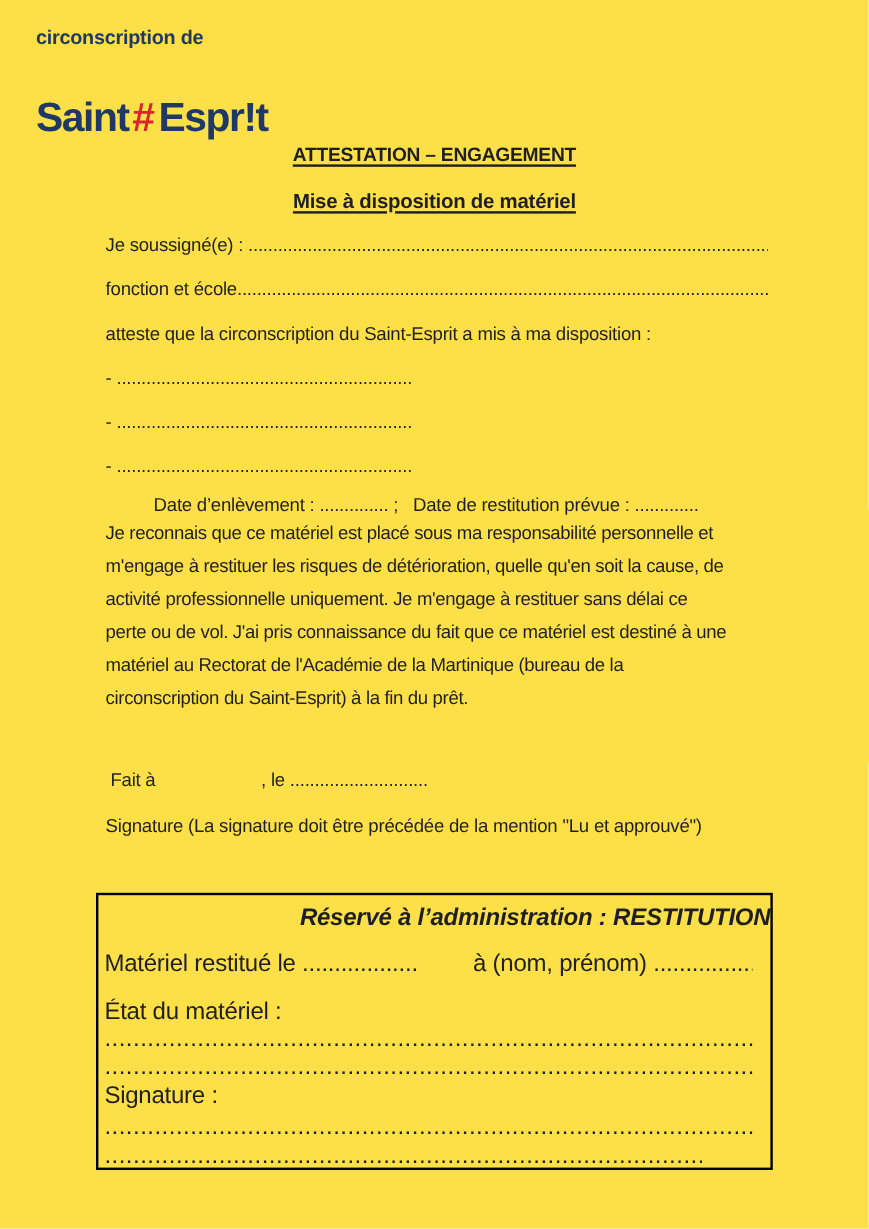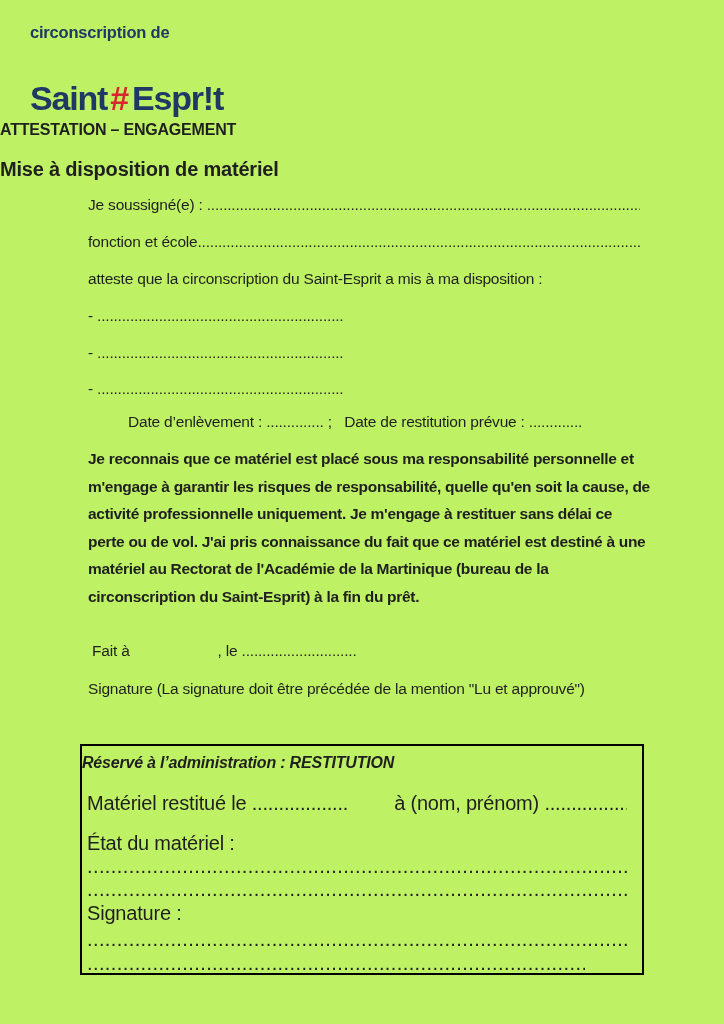--- a/index.html
+++ b/index.html
@@ -1,20 +1,20 @@
 <!DOCTYPE html>
 <html><head>
 <meta charset="utf-8">
 <style>
   html, body { margin: 0; padding: 0; background: #ffffff; }
   .page {
     position: relative;
     width: 724px;
     height: 1024px;
-    background: #bef264;
+    background: #fde047;
     font-family: "Liberation Sans", "DejaVu Sans", sans-serif;
     color: #1f1f1f;
     overflow: hidden;
   }
 
   
   .logo { position: absolute; left: 30px; top: 22px; }
   .logo-sub {
     font-size: 16.5px;
     font-weight: bold;
@@ -29,68 +29,69 @@
     letter-spacing: -1.2px;
     line-height: 40px;
     white-space: nowrap;
     margin-top: 36px;
   }
   .logo-hash { color: #D9262E; margin: 0 3px; letter-spacing: 0; }
 
   
   .title {
     position: absolute; left: 0; right: 0;
+    text-align: center;
     font-weight: bold;
     font-size: 16px;
+    text-decoration: underline;
     text-underline-offset: 3px;
     text-decoration-thickness: 1.5px;
     letter-spacing: -0.2px;
   }
   .title-main { top: 121px; }
-  .title-sub  { top: 158px; font-size: 20px; }
+  .title-sub  { top: 158px; font-size: 17px; }
 
   
   .line {
     position: absolute;
     left: 88px;
     width: 552px;
     font-size: 15.5px;
     letter-spacing: -0.2px;
     white-space: nowrap;
     overflow: hidden;
   }
   .pre { white-space: pre; margin-left: 40px; }
 
   .para {
     position: absolute;
-    left: 88px; top: 445px;
+    left: 88px; top: 431px;
     width: 570px;
     font-size: 15.5px;
     letter-spacing: -0.3px;
     line-height: 27.5px;
-    font-weight: bold;
   }
   .para div { white-space: nowrap; }
 
   .fait-gap { display: inline-block; width: 88px; }
   .restitue-gap { display: inline-block; width: 46px; }
 
   
   .admin-box {
     position: absolute;
     left: 80px; top: 744px;
     width: 560px; height: 227px;
     border: 2px solid #000000;
   }
   .box-title {
     position: absolute; left: 0; right: 0; top: 8px;
-    text-align: left;
+    text-align: right;
     font-weight: bold;
     font-style: italic;
-    font-size: 16px;
+    font-size: 20px;
     letter-spacing: -0.2px;
   }
   .box-line {
     position: absolute;
     left: 5px;
     width: 540px;
     font-size: 20px;
     letter-spacing: -0.2px;
     white-space: nowrap;
     overflow: hidden;
@@ -116,21 +117,21 @@
   <div class="line" style="top:270px">atteste que la circonscription du Saint-Esprit a mis à ma disposition :</div>
 
   <div class="line" style="top:307px">- ............................................................</div>
   <div class="line" style="top:344px">- ............................................................</div>
   <div class="line" style="top:380px">- ............................................................</div>
 
   <div class="line pre" style="top:413px">Date d’enlèvement : .............. ;   Date de restitution prévue : .............</div>
 
   <div class="para">
     <div>Je reconnais que ce matériel est placé sous ma responsabilité personnelle et</div>
-    <div>m'engage à garantir les risques de responsabilité, quelle qu'en soit la cause, de</div>
+    <div>m'engage à restituer les risques de détérioration, quelle qu'en soit la cause, de</div>
     <div>activité professionnelle uniquement. Je m'engage à restituer sans délai ce</div>
     <div>perte ou de vol. J'ai pris connaissance du fait que ce matériel est destiné à une</div>
     <div>matériel au Rectorat de l'Académie de la Martinique (bureau de la</div>
     <div>circonscription du Saint-Esprit) à la fin du prêt.</div>
   </div>
 
   <div class="line" style="top:642px; left:92px"><span>Fait à</span><span class="fait-gap"></span><span>, le ............................</span></div>
 
   <div class="line" style="top:680px; width:570px">Signature (La signature doit être précédée de la mention "Lu et approuvé")</div>
 

